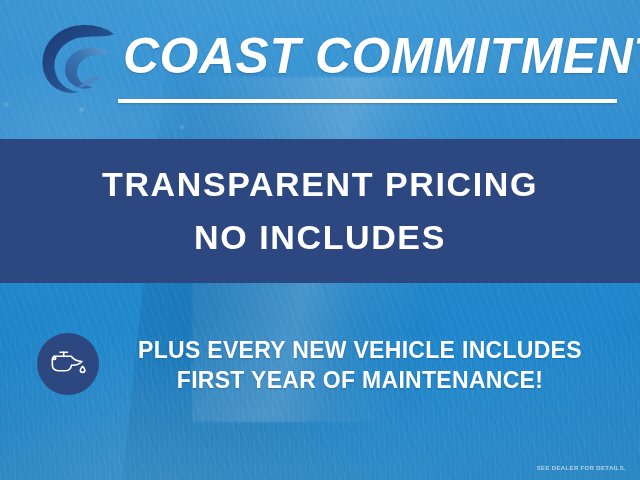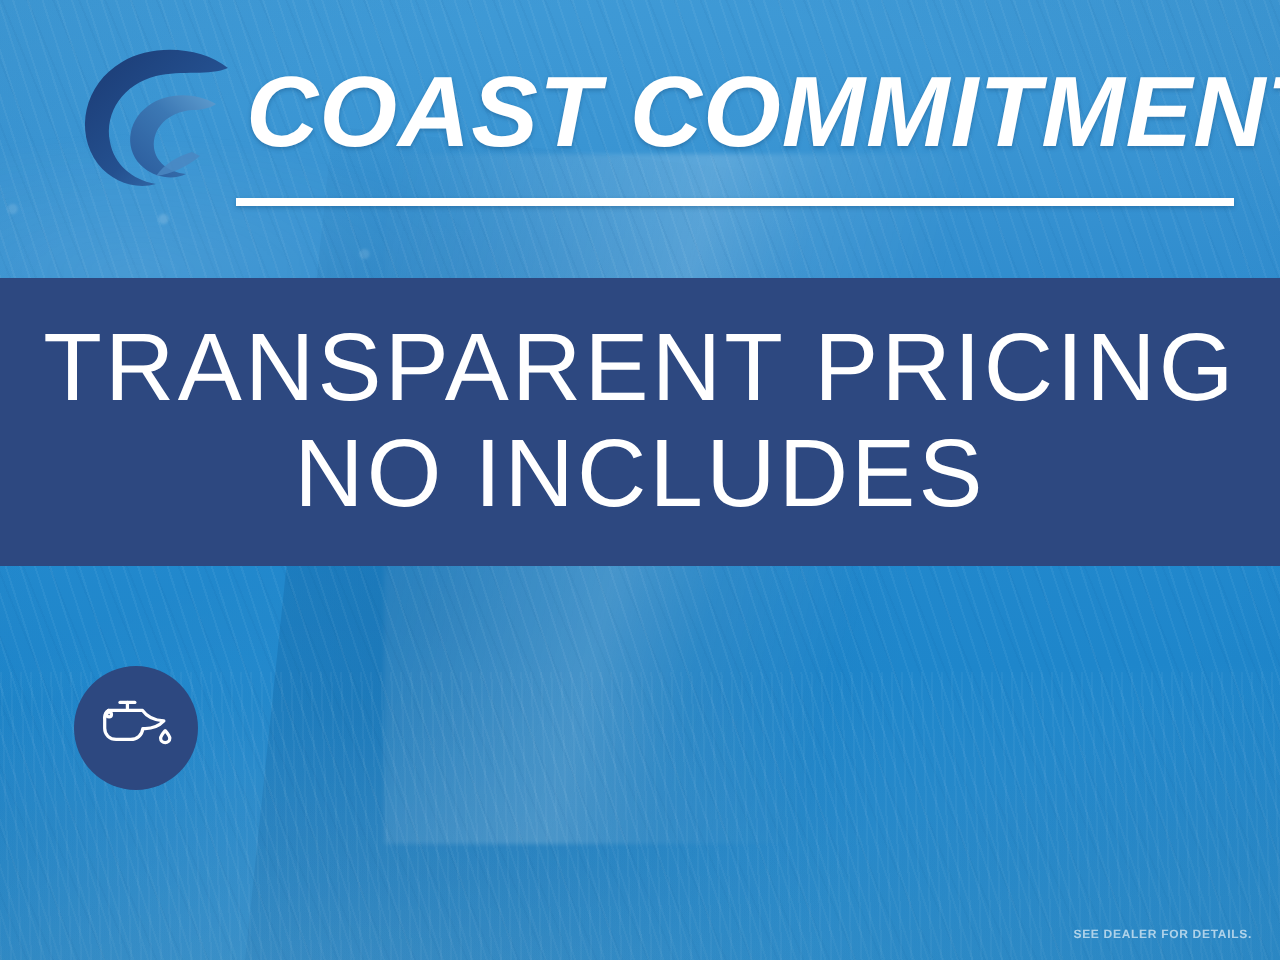--- a/index.html
+++ b/index.html
@@ -180,23 +180,23 @@
     width: 640px;
     height: 144px;
     background: #2d4880;
     display: flex;
     flex-direction: column;
     align-items: center;
     justify-content: center;
   }
   .navy-line {
     color: #ffffff;
-    font-size: 48px;
+    font-size: 34px;
     line-height: 53px;
-    font-weight: 400;
+    font-weight: 700;
     letter-spacing: 1.6px;
     white-space: nowrap;
   }
 
   
   .promo {
     position: absolute;
     left: 0;
     top: 322px;
     width: 640px;
@@ -318,16 +318,20 @@
           <circle cx="7.9" cy="10.6" r="1.25"></circle>
 
           <path d="M37.3 19.0 C38.9 20.8 39.7 21.9 39.7 23.0
                    C39.7 24.3 38.6 25.3 37.3 25.3
                    C36.0 25.3 34.9 24.3 34.9 23.0
                    C34.9 21.9 35.7 20.8 37.3 19.0 Z"></path>
         </svg>
       </span>
     </div>
 
+    <div class="promo-text">
+      <div class="promo-line">PLUS EVERY NEW VEHICLE INCLUDES</div>
+      <div class="promo-line">FIRST YEAR OF MAINTENANCE!</div>
+    </div>
   </div>
 
   <div class="disclaimer">SEE DEALER FOR DETAILS.</div>
 </div>
 
 </body></html>

